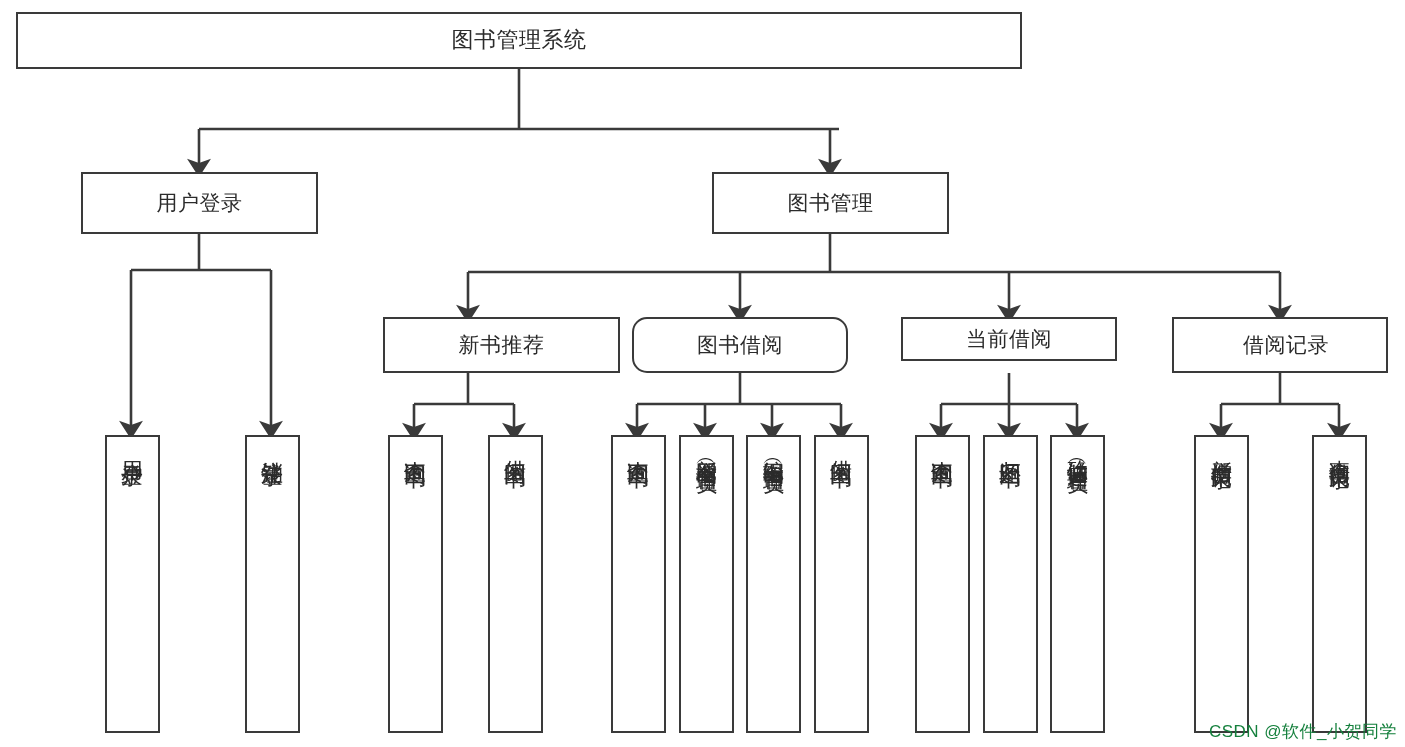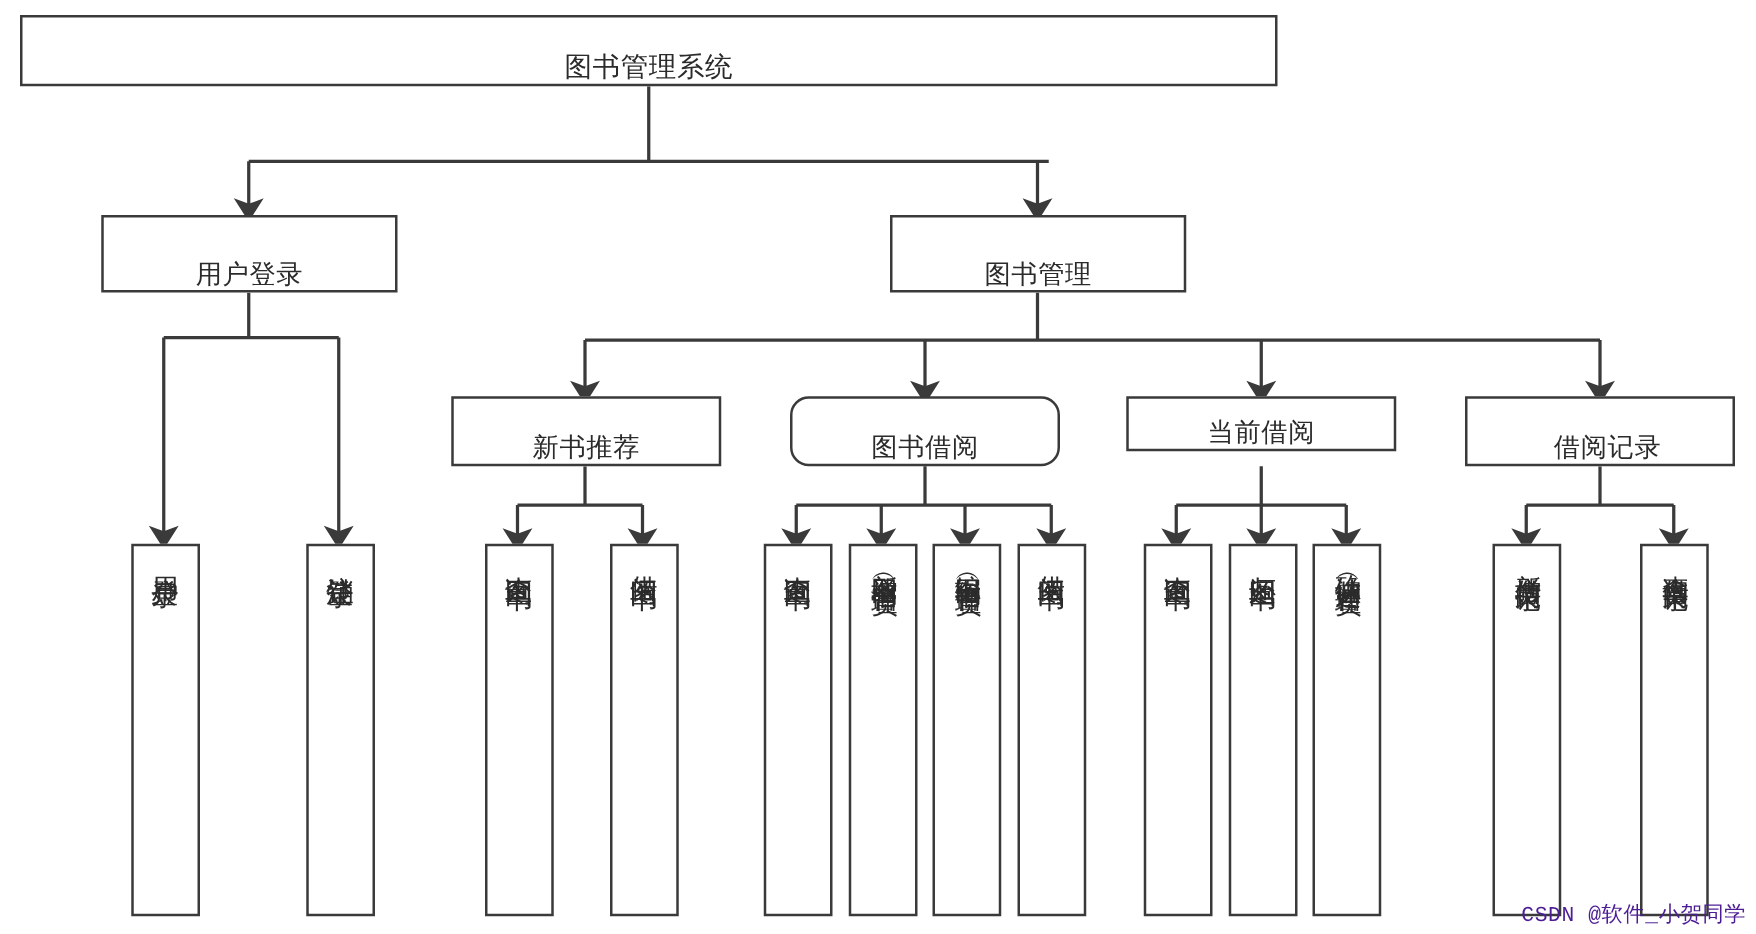--- a/index.html
+++ b/index.html
@@ -25,21 +25,21 @@
     top: 0;
     width: 1405px;
     height: 747px;
     pointer-events: none;
   }
   .node {
     position: absolute;
     background: #ffffff;
     border: 2.5px solid #3a3a3a;
     display: flex;
-    align-items: flex-end;
+    align-items: center;
     justify-content: center;
     color: #2b2b2b;
     z-index: 2;
   }
   .node .node-label {
     display: block;
     text-align: center;
     line-height: 1.12;
     letter-spacing: 0.5px;
   }
@@ -67,25 +67,25 @@
   }
   .node.vertical.tall-text .node-label {
     font-size: 21px;
   }
   
   #watermark {
     position: absolute;
     right: 8px;
     bottom: 4px;
     font-size: 17px;
-    color: #4c1d95;
+    color: #15803d;
     letter-spacing: 0.5px;
     z-index: 5;
     white-space: nowrap;
-    font-family: Liberation Mono, monospace;
+    font-family: Liberation Sans, sans-serif;
   }
 </style>
 </head>
 <body>
 
 <div id="diagram-root">
 
   <svg class="connectors" viewBox="0 0 1405 747" xmlns="http://www.w3.org/2000/svg">
     <defs>
       <marker id="arrow" markerWidth="10" markerHeight="10" refX="4.2" refY="5" orient="auto" markerUnits="strokeWidth">
@@ -142,21 +142,21 @@
   </div>
 
   <div class="node horizontal" style="left:81px; top:172px; width:237px; height:62px;">
     <span class="node-label">用户登录</span>
   </div>
 
   <div class="node horizontal" style="left:712px; top:172px; width:237px; height:62px;">
     <span class="node-label">图书管理</span>
   </div>
 
-  <div class="node horizontal" style="left:361px; top:317px; width:216px; height:56px;">
+  <div class="node horizontal" style="left:383px; top:317px; width:237px; height:56px;">
     <span class="node-label">新书推荐</span>
   </div>
 
   <div class="node horizontal" style="left:632px; top:317px; width:216px; height:56px;border-radius:15px;">
     <span class="node-label">图书借阅</span>
   </div>
 
   <div class="node horizontal" style="left:901px; top:317px; width:216px; height:44px;">
     <span class="node-label">当前借阅</span>
   </div>

